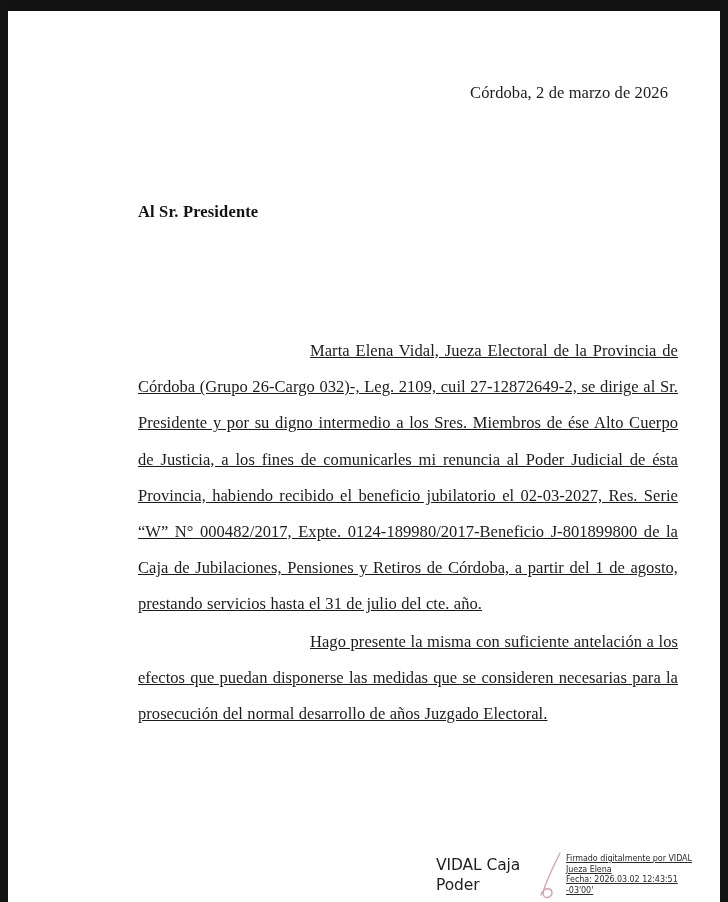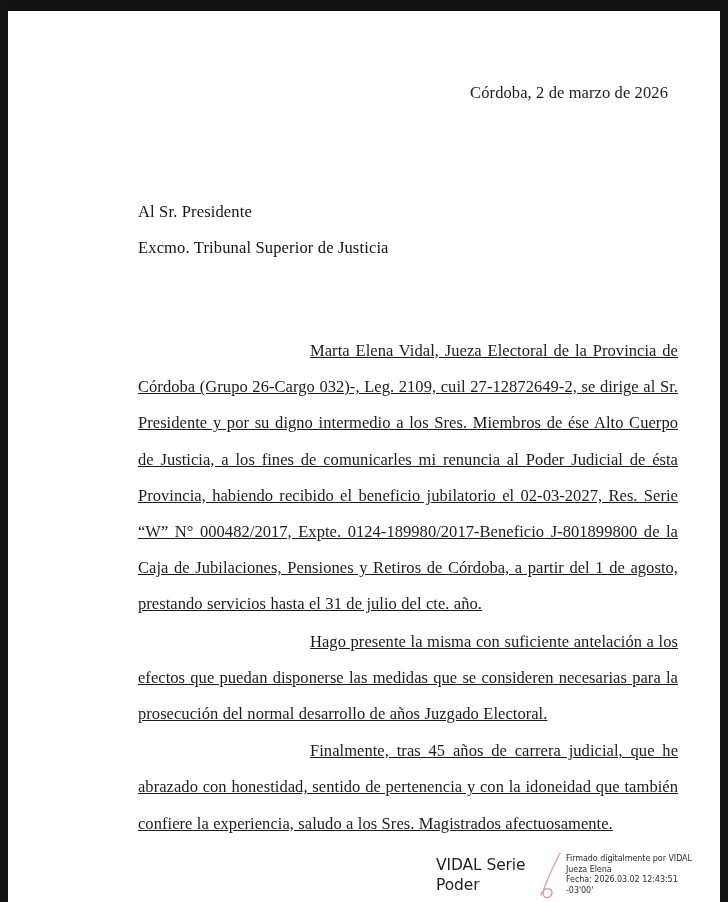--- a/index.html
+++ b/index.html
@@ -65,21 +65,21 @@
   }
 
   
   .addressee {
     position: absolute;
     top: 183px;
     left: 130px;
     width: 520px;
   }
   .addressee-line {
-    font-weight: normal;
+    font-weight: bold;
     font-size: 16.5px;
     color: #131313;
     line-height: 36px;
     letter-spacing: .15px;
   }
 
   
   .body-block {
     position: absolute;
     top: 322px;
@@ -136,50 +136,48 @@
   }
   .sig-details {
     font-family: "DejaVu Sans", "Liberation Sans", sans-serif;
     font-size: 8px;
     line-height: 10.6px;
     color: #2b2b2b;
     padding-top: 3px;
     width: 118px;
     letter-spacing: -.05px;
   }
-  .sig-details div { white-space: nowrap; }
+  .sig-details div { white-space: nowrap; text-decoration: underline; }
 </style>
 </head>
 <body>
 
 <div class="viewer">
 
   <div class="gutter-left"></div>
   <div class="gutter-right"></div>
 
   <div class="page">
     <div class="page-inner">
 
       <div class="date-line">Córdoba, 2 de marzo de 2026</div>
 
       <div class="addressee">
         <div class="addressee-line">Al Sr. Presidente</div>
-        <div class="addressee-line">Excmo. Tribunal Superior de Justicia</div>
       </div>
 
       <div class="body-block">
         <p class="para">Marta Elena Vidal, Jueza Electoral de la Provincia de Córdoba (Grupo 26-Cargo 032)-, Leg. 2109, cuil 27-12872649-2, se dirige al Sr. Presidente y por su digno intermedio a los Sres. Miembros de ése Alto Cuerpo de Justicia, a los fines de comunicarles mi renuncia al Poder Judicial de ésta Provincia, habiendo recibido el beneficio jubilatorio el 02-03-2027, Res. Serie “W” N° 000482/2017, Expte. 0124-189980/2017-Beneficio J-801899800 de la Caja de Jubilaciones, Pensiones y Retiros de Córdoba, a partir del 1 de agosto, prestando servicios hasta el 31 de julio del cte. año.</p>
         <p class="para">Hago presente la misma con suficiente antelación a los efectos que puedan disponerse las medidas que se consideren necesarias para la prosecución del normal desarrollo de años Juzgado Electoral.</p>
-        <p class="para last-full">Finalmente, tras 45 años de carrera judicial, que he abrazado con honestidad, sentido de pertenencia y con la idoneidad que también confiere la experiencia, saludo a los Sres. Magistrados afectuosamente.</p>
       </div>
 
       <div class="signature">
 
         <div class="sig-name">
-          <div>VIDAL Serie</div>
+          <div>VIDAL Caja</div>
           <div>Poder</div>
         </div>
 
         <div class="sig-flourish">
           <svg viewBox="0 0 30 52" xmlns="http://www.w3.org/2000/svg">
             <path d="M22 2 C 16 14, 10 26, 6 38 C 4 44, 6 48, 11 46 C 15 44, 15 39, 11 38 C 7 37, 4 40, 3 44" fill="none" stroke="#d9a3ab" stroke-width="1.4" stroke-linecap="round"></path>
           </svg>
         </div>
 
         <div class="sig-details">

